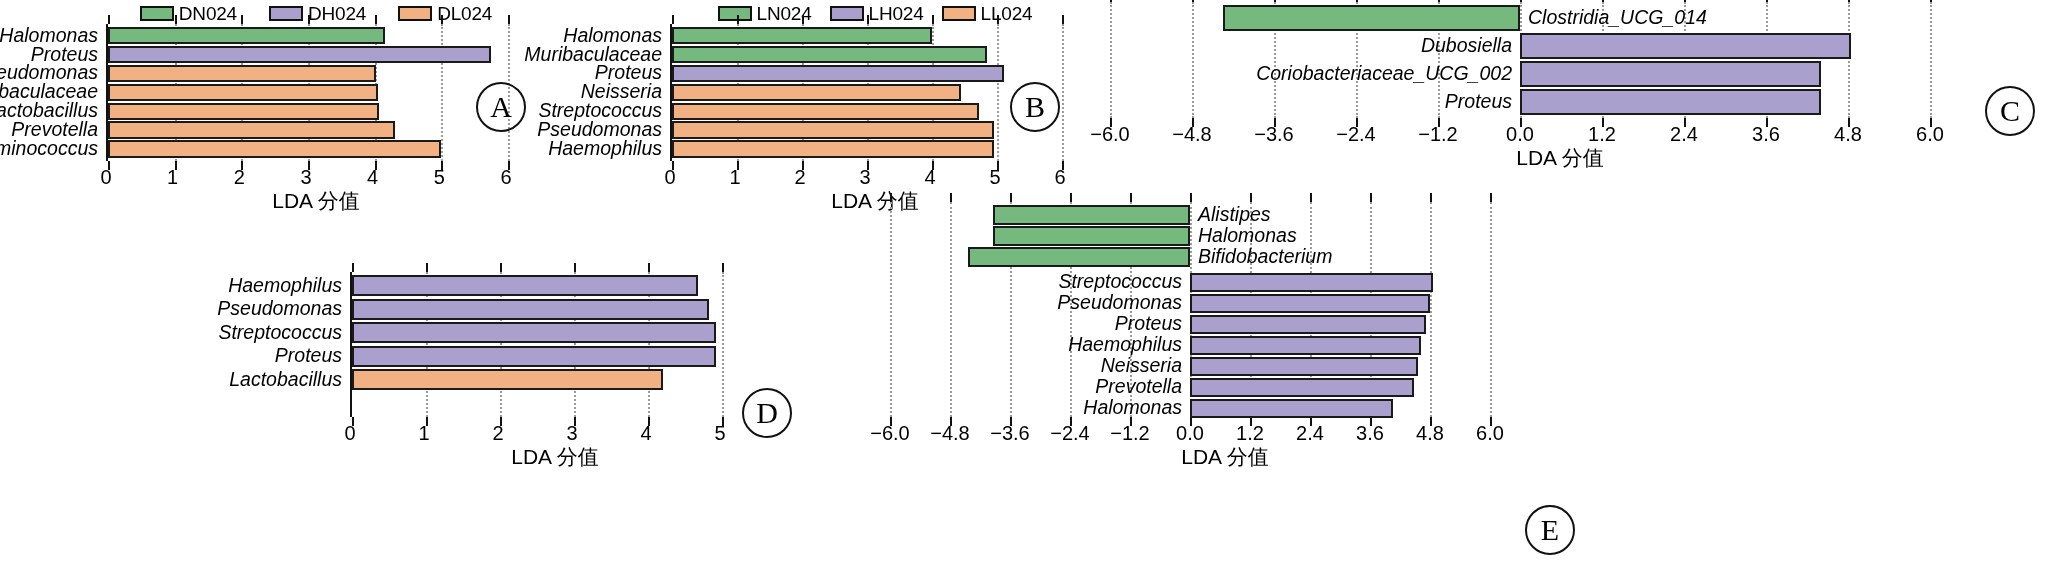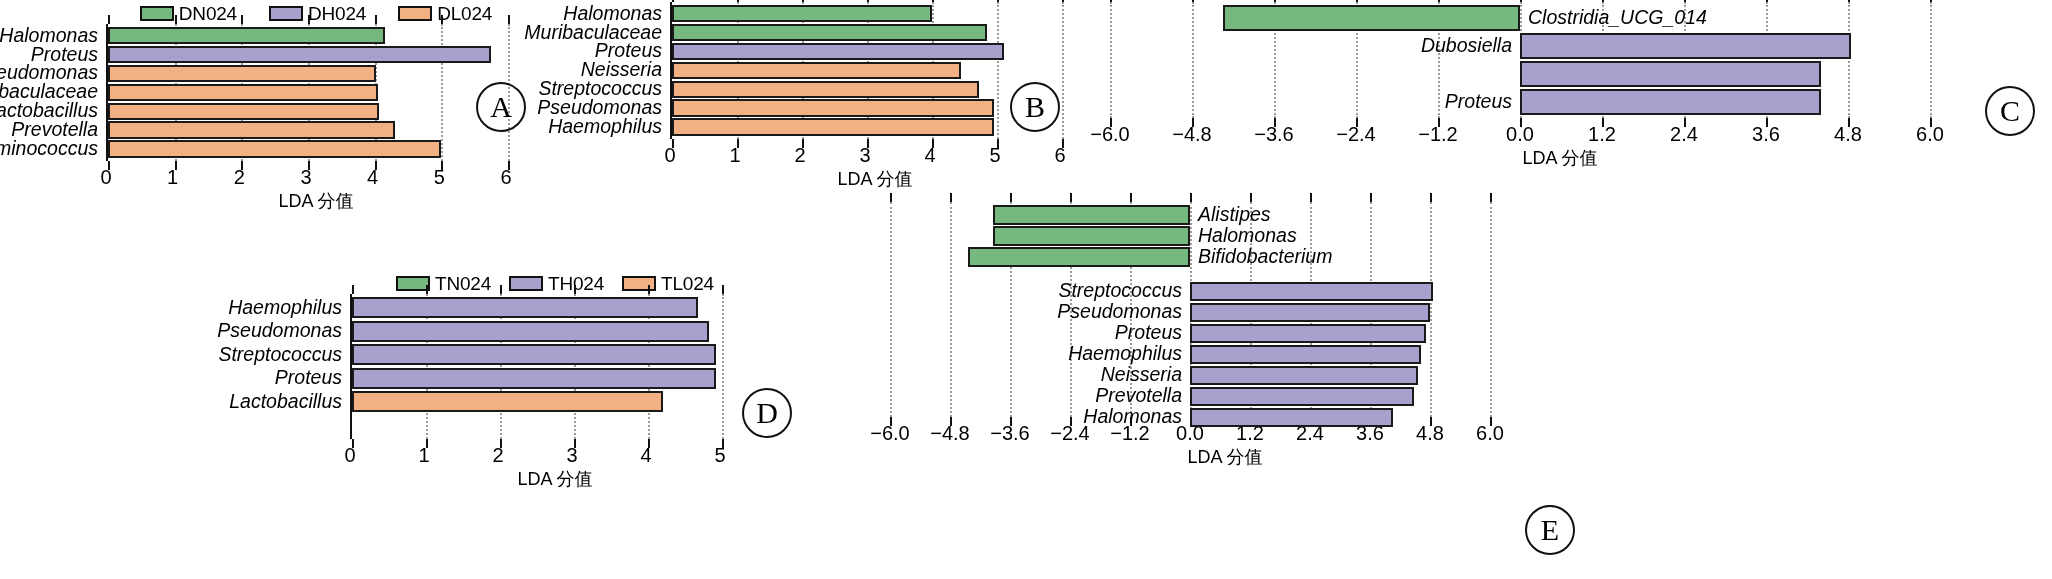--- a/index.html
+++ b/index.html
@@ -30,21 +30,21 @@
   .bar{position:absolute;border:2px solid #1a1a1a;box-sizing:border-box;height:100%;}
   .taxon{position:absolute;font-style:italic;font-size:19.5px;line-height:19.5px;
          white-space:nowrap;z-index:5;}
   .taxon.right{text-align:left;}
   .taxon.left{text-align:right;}
 
   .ticks{position:relative;height:26px;}
   .ticklabel{position:absolute;top:6px;transform:translateX(-50%);
              font-size:20px;line-height:20px;white-space:nowrap;}
 
-  .xtitle{text-align:center;font-size:18px;line-height:24px;margin-top:2px;}
+  .xtitle{text-align:center;font-size:21px;line-height:24px;margin-top:2px;}
 
   .panel-letter{position:absolute;width:46px;height:46px;border:2px solid #111;
                 border-radius:50%;display:flex;align-items:center;justify-content:center;
                 font-family:"Liberation Serif",serif;font-size:30px;line-height:30px;}
 </style>
 </head>
 <body>
 
 <div id="stage">
 
@@ -130,20 +130,34 @@
             <span class="ticklabel" style="left: 333.333px;">5</span>
             <span class="ticklabel" style="left: 400px;">6</span>
           </div>
         </div>
       </div>
     <div class="xtitle" style="padding-left:100px;">LDA 分值</div>
   </div>
   <div class="panel-letter" style="left:476px;top:82px;">A</div>
 
   <div class="panel" id="panel-B" style="left:560px;top:2px;width:520px;">
+    <div class="legend" style="padding-left:110px;">
+        <div class="legend-item">
+          <span class="swatch" style="background: rgb(118, 185, 127);"></span>
+          <span class="legend-label">LN024</span>
+        </div>
+        <div class="legend-item">
+          <span class="swatch" style="background: rgb(169, 160, 205);"></span>
+          <span class="legend-label">LH024</span>
+        </div>
+        <div class="legend-item">
+          <span class="swatch" style="background: rgb(242, 177, 131);"></span>
+          <span class="legend-label">LL024</span>
+        </div>
+      </div>
     <div class="plot">
         <div style="position: relative; margin-left: 110px; width: 390px;">
           <div class="plotarea" style="height: 136.8px;">
             <div class="gridline" style="left: 65px;"></div>
             <div class="gridline" style="left: 130px;"></div>
             <div class="gridline" style="left: 195px;"></div>
             <div class="gridline" style="left: 260px;"></div>
             <div class="gridline" style="left: 325px;"></div>
             <div class="gridline" style="left: 390px;"></div>
             <div style="position: absolute; left: 0px; width: 390px; top: 0px; height: 0px;">
@@ -255,20 +269,21 @@
               <div class="row" style="height: 25.5px; margin-bottom: 2.5px;">
                 <div class="bar" style="background: rgb(118, 185, 127); left: 112.75px; width: 297.25px;"></div>
                 <div class="taxon right" style="left: 418px; top: 50%; transform: translateY(-50%);">Clostridia_UCG_014</div>
               </div>
               <div class="row" style="height: 25.5px; margin-bottom: 2.5px;">
                 <div class="bar" style="background: rgb(169, 160, 205); left: 410px; width: 331.417px;"></div>
                 <div class="taxon left" style="right: 418px; top: 50%; transform: translateY(-50%);">Dubosiella</div>
               </div>
               <div class="row" style="height: 25.5px; margin-bottom: 2.5px;">
                 <div class="bar" style="background: rgb(169, 160, 205); left: 410px; width: 300.667px;"></div>
+                <div class="taxon left" style="right: 418px; top: 50%; transform: translateY(-50%);">Coriobacteriaceae_UCG_002</div>
               </div>
               <div class="row" style="height: 25.5px; margin-bottom: 0px;">
                 <div class="bar" style="background: rgb(169, 160, 205); left: 410px; width: 300.667px;"></div>
                 <div class="taxon left" style="right: 418px; top: 50%; transform: translateY(-50%);">Proteus</div>
               </div>
             </div>
           </div>
           <div class="ticks" style="width: 820px;">
             <span class="ticklabel" style="left: 0px;">−6.0</span>
             <span class="ticklabel" style="left: 82px;">−4.8</span>
@@ -282,34 +297,20 @@
             <span class="ticklabel" style="left: 738px;">4.8</span>
             <span class="ticklabel" style="left: 820px;">6.0</span>
           </div>
         </div>
       </div>
     <div class="xtitle" style="padding-left:0px;">LDA 分值</div>
   </div>
   <div class="panel-letter" style="left:1985px;top:86px;">C</div>
 
   <div class="panel" id="panel-D" style="left:230px;top:272px;width:530px;">
-    <div class="legend" style="padding-left:120px;">
-        <div class="legend-item">
-          <span class="swatch" style="background: rgb(118, 185, 127);"></span>
-          <span class="legend-label">TN024</span>
-        </div>
-        <div class="legend-item">
-          <span class="swatch" style="background: rgb(169, 160, 205);"></span>
-          <span class="legend-label">TH024</span>
-        </div>
-        <div class="legend-item">
-          <span class="swatch" style="background: rgb(242, 177, 131);"></span>
-          <span class="legend-label">TL024</span>
-        </div>
-      </div>
     <div class="plot">
         <div style="position: relative; margin-left: 120px; width: 370px;">
           <div class="plotarea" style="height: 144.5px;">
             <div class="gridline" style="left: 74px;"></div>
             <div class="gridline" style="left: 148px;"></div>
             <div class="gridline" style="left: 222px;"></div>
             <div class="gridline" style="left: 296px;"></div>
             <div class="gridline" style="left: 370px;"></div>
             <div style="position: absolute; left: 0px; width: 370px; top: 0px; height: 0px;">
               <div class="tickmark" style="left: 0px; top: -9px;"></div>
@@ -407,21 +408,21 @@
             </div>
             <div class="rows" style="padding-top: 3px;">
               <div class="row" style="height: 19.5px; margin-bottom: 1.5px;">
                 <div class="bar" style="background: rgb(118, 185, 127); left: 102.5px; width: 197.5px;"></div>
                 <div class="taxon right" style="left: 308px; top: 50%; transform: translateY(-50%);">Alistipes</div>
               </div>
               <div class="row" style="height: 19.5px; margin-bottom: 1.5px;">
                 <div class="bar" style="background: rgb(118, 185, 127); left: 102.5px; width: 197.5px;"></div>
                 <div class="taxon right" style="left: 308px; top: 50%; transform: translateY(-50%);">Halomonas</div>
               </div>
-              <div class="row" style="height: 19.5px; margin-bottom: 15px;">
+              <div class="row" style="height: 19.5px; margin-bottom: 6px;">
                 <div class="bar" style="background: rgb(118, 185, 127); left: 77.5px; width: 222.5px;"></div>
                 <div class="taxon right" style="left: 308px; top: 50%; transform: translateY(-50%);">Bifidobacterium</div>
               </div>
               <div class="row" style="height: 19.5px; margin-bottom: 1.5px;">
                 <div class="bar" style="background: rgb(169, 160, 205); left: 300px; width: 242.5px;"></div>
                 <div class="taxon left" style="right: 308px; top: 50%; transform: translateY(-50%);">Streptococcus</div>
               </div>
               <div class="row" style="height: 19.5px; margin-bottom: 1.5px;">
                 <div class="bar" style="background: rgb(169, 160, 205); left: 300px; width: 240px;"></div>
                 <div class="taxon left" style="right: 308px; top: 50%; transform: translateY(-50%);">Pseudomonas</div>

